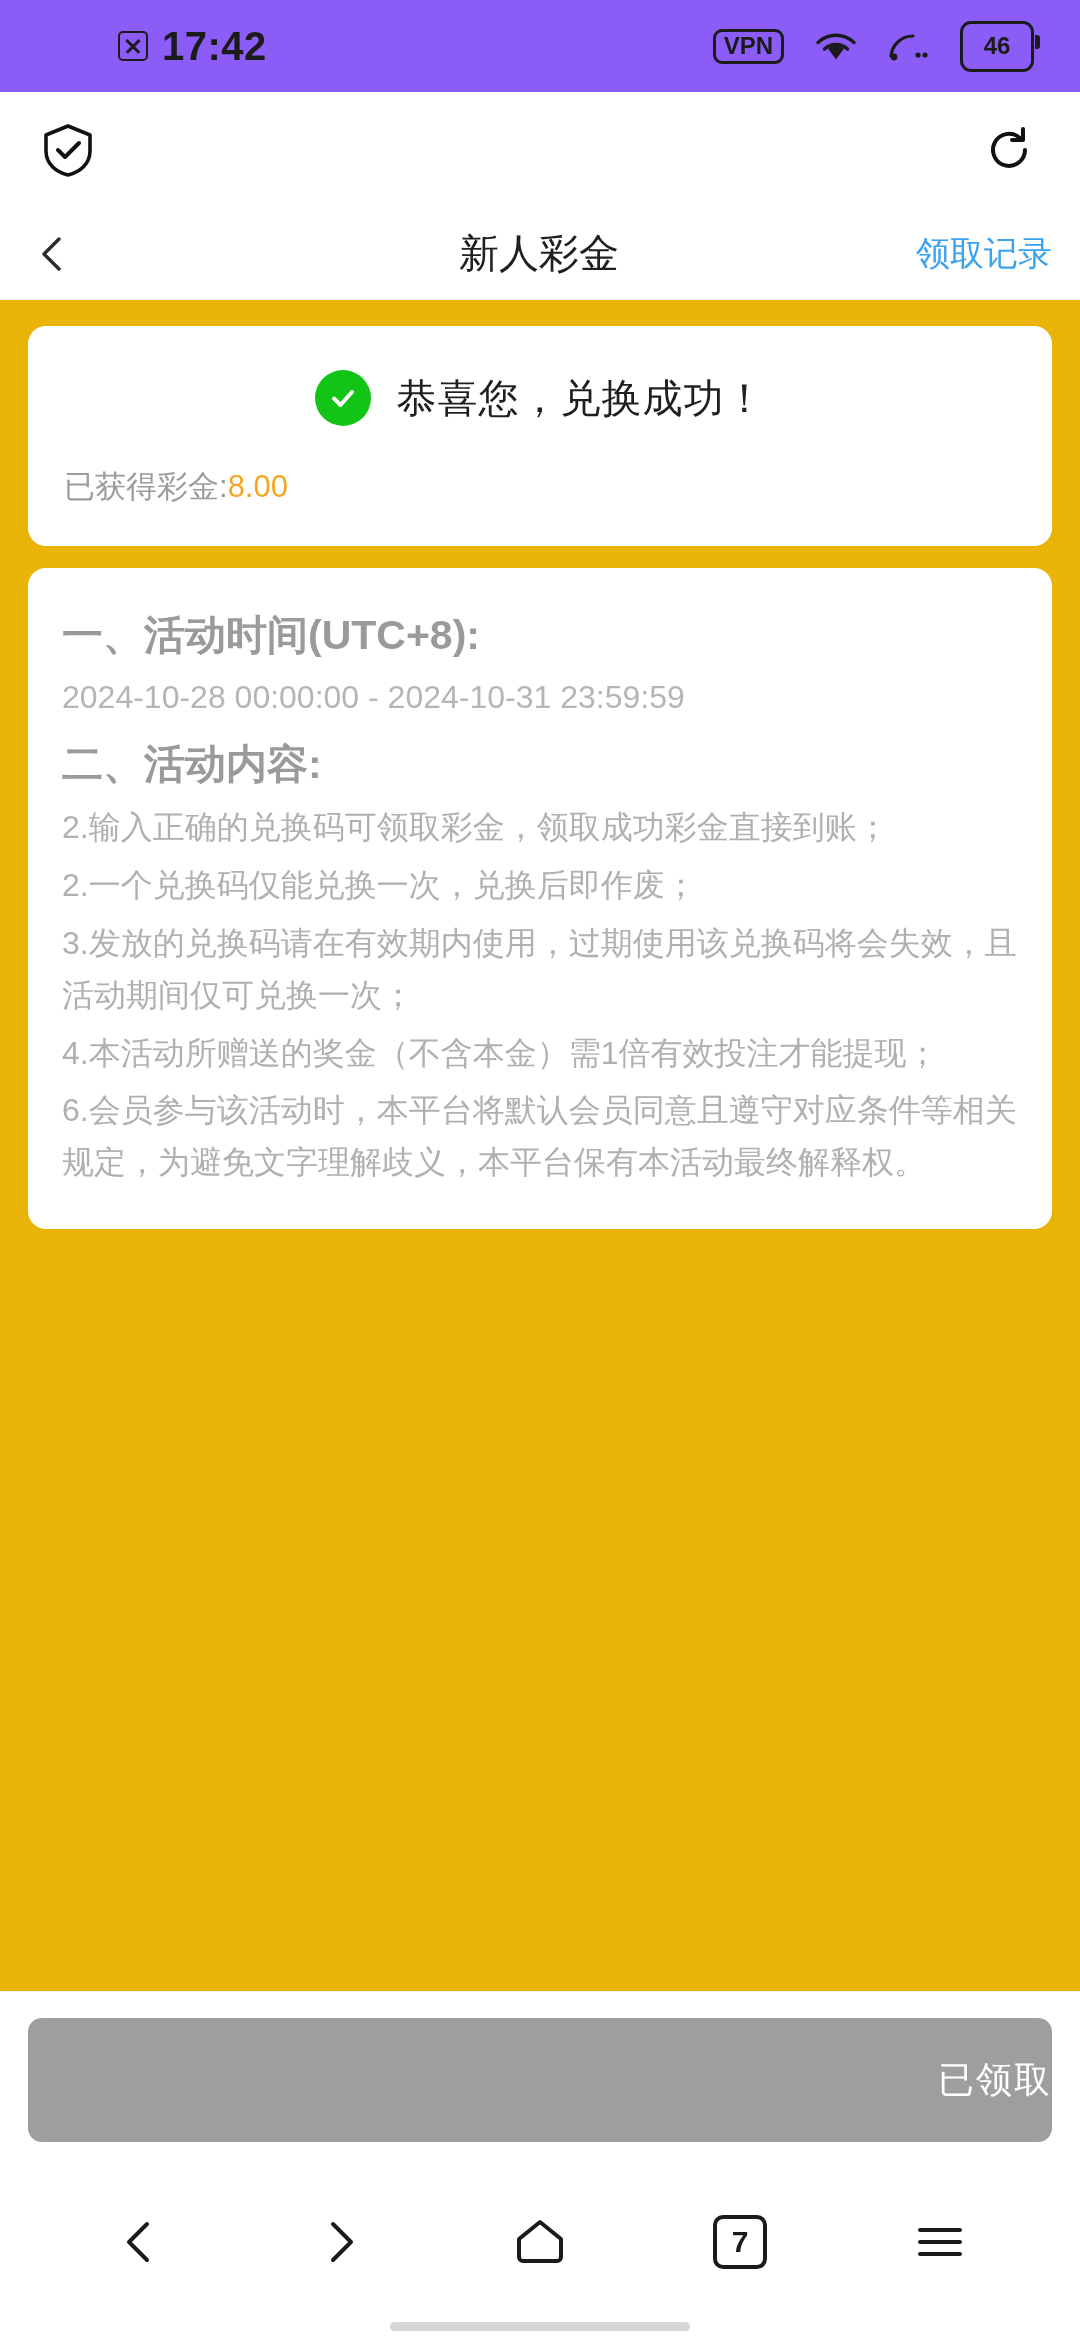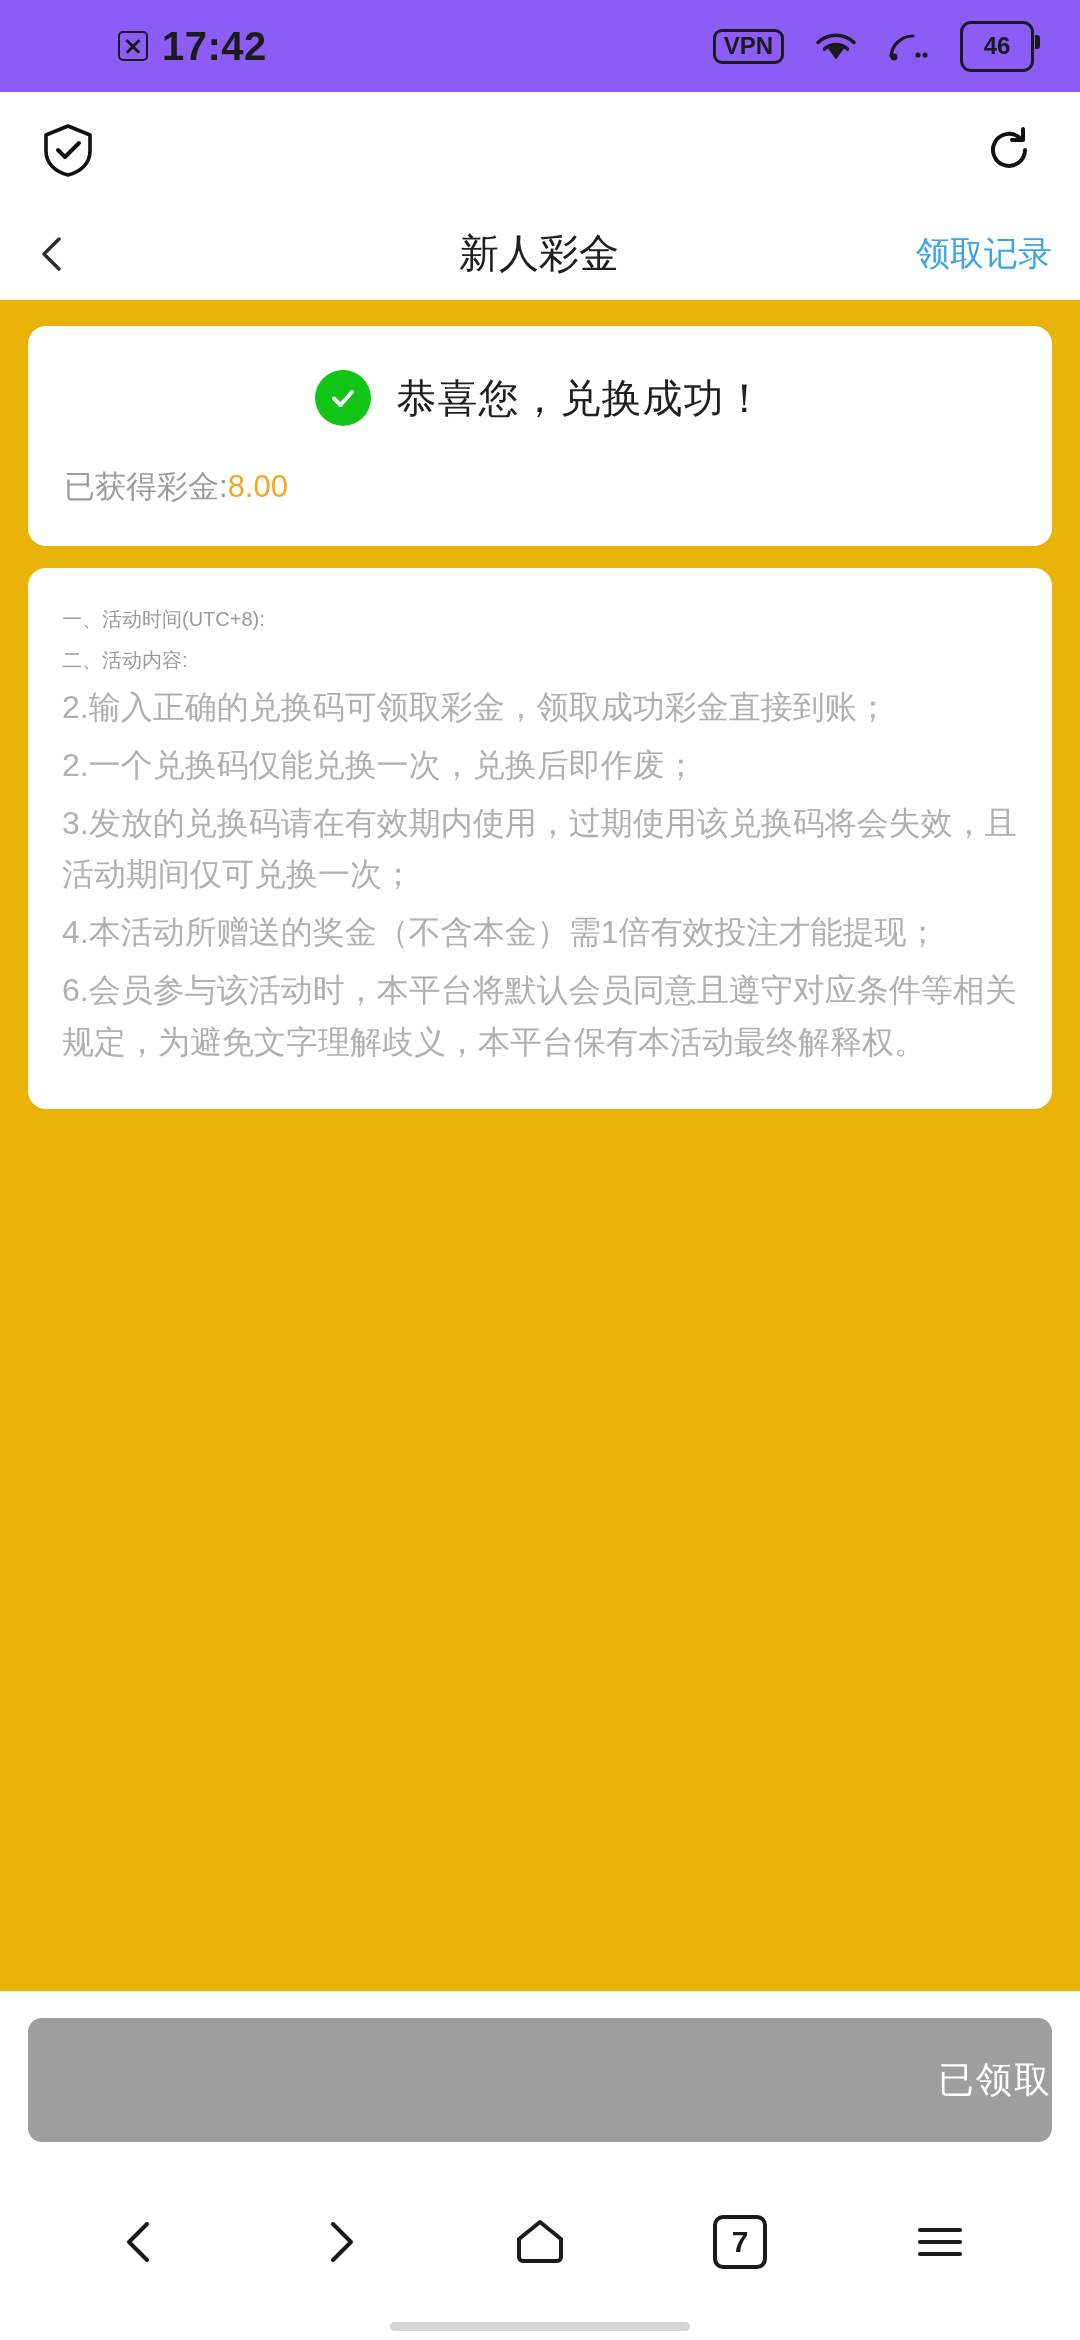--- a/index.html
+++ b/index.html
@@ -186,22 +186,22 @@
   }
   .amount-row .amount-value { color: #f5a623; }
 
   .terms-card {
     background: #ffffff;
     border-radius: 18px;
     margin-top: 22px;
     padding: 36px 34px 40px;
   }
   .terms-heading {
-    font-size: 20px;
-    font-weight: 400;
+    font-size: 41px;
+    font-weight: 700;
     color: #9a9a9a;
     line-height: 1.55;
   }
   .terms-sub {
     font-size: 32px;
     color: #b5b5b5;
     line-height: 1.6;
     margin-top: 4px;
   }
   .terms-item {
@@ -335,20 +335,21 @@
         </span>
         <span class="success-text">恭喜您，兑换成功！</span>
       </div>
       <div class="amount-row">
         <span>已获得彩金:</span><span class="amount-value">8.00</span>
       </div>
     </div>
 
     <div class="terms-card">
       <div class="terms-heading">一、活动时间(UTC+8):</div>
+      <div class="terms-sub">2024-10-28 00:00:00 - 2024-10-31 23:59:59</div>
       <div class="terms-heading second">二、活动内容:</div>
       <div class="terms-item">2.输入正确的兑换码可领取彩金，领取成功彩金直接到账；</div>
       <div class="terms-item">2.一个兑换码仅能兑换一次，兑换后即作废；</div>
       <div class="terms-item">3.发放的兑换码请在有效期内使用，过期使用该兑换码将会失效，且活动期间仅可兑换一次；</div>
       <div class="terms-item">4.本活动所赠送的奖金（不含本金）需1倍有效投注才能提现；</div>
       <div class="terms-item">6.会员参与该活动时，本平台将默认会员同意且遵守对应条件等相关规定，为避免文字理解歧义，本平台保有本活动最终解释权。</div>
     </div>
 
   </div>
 

